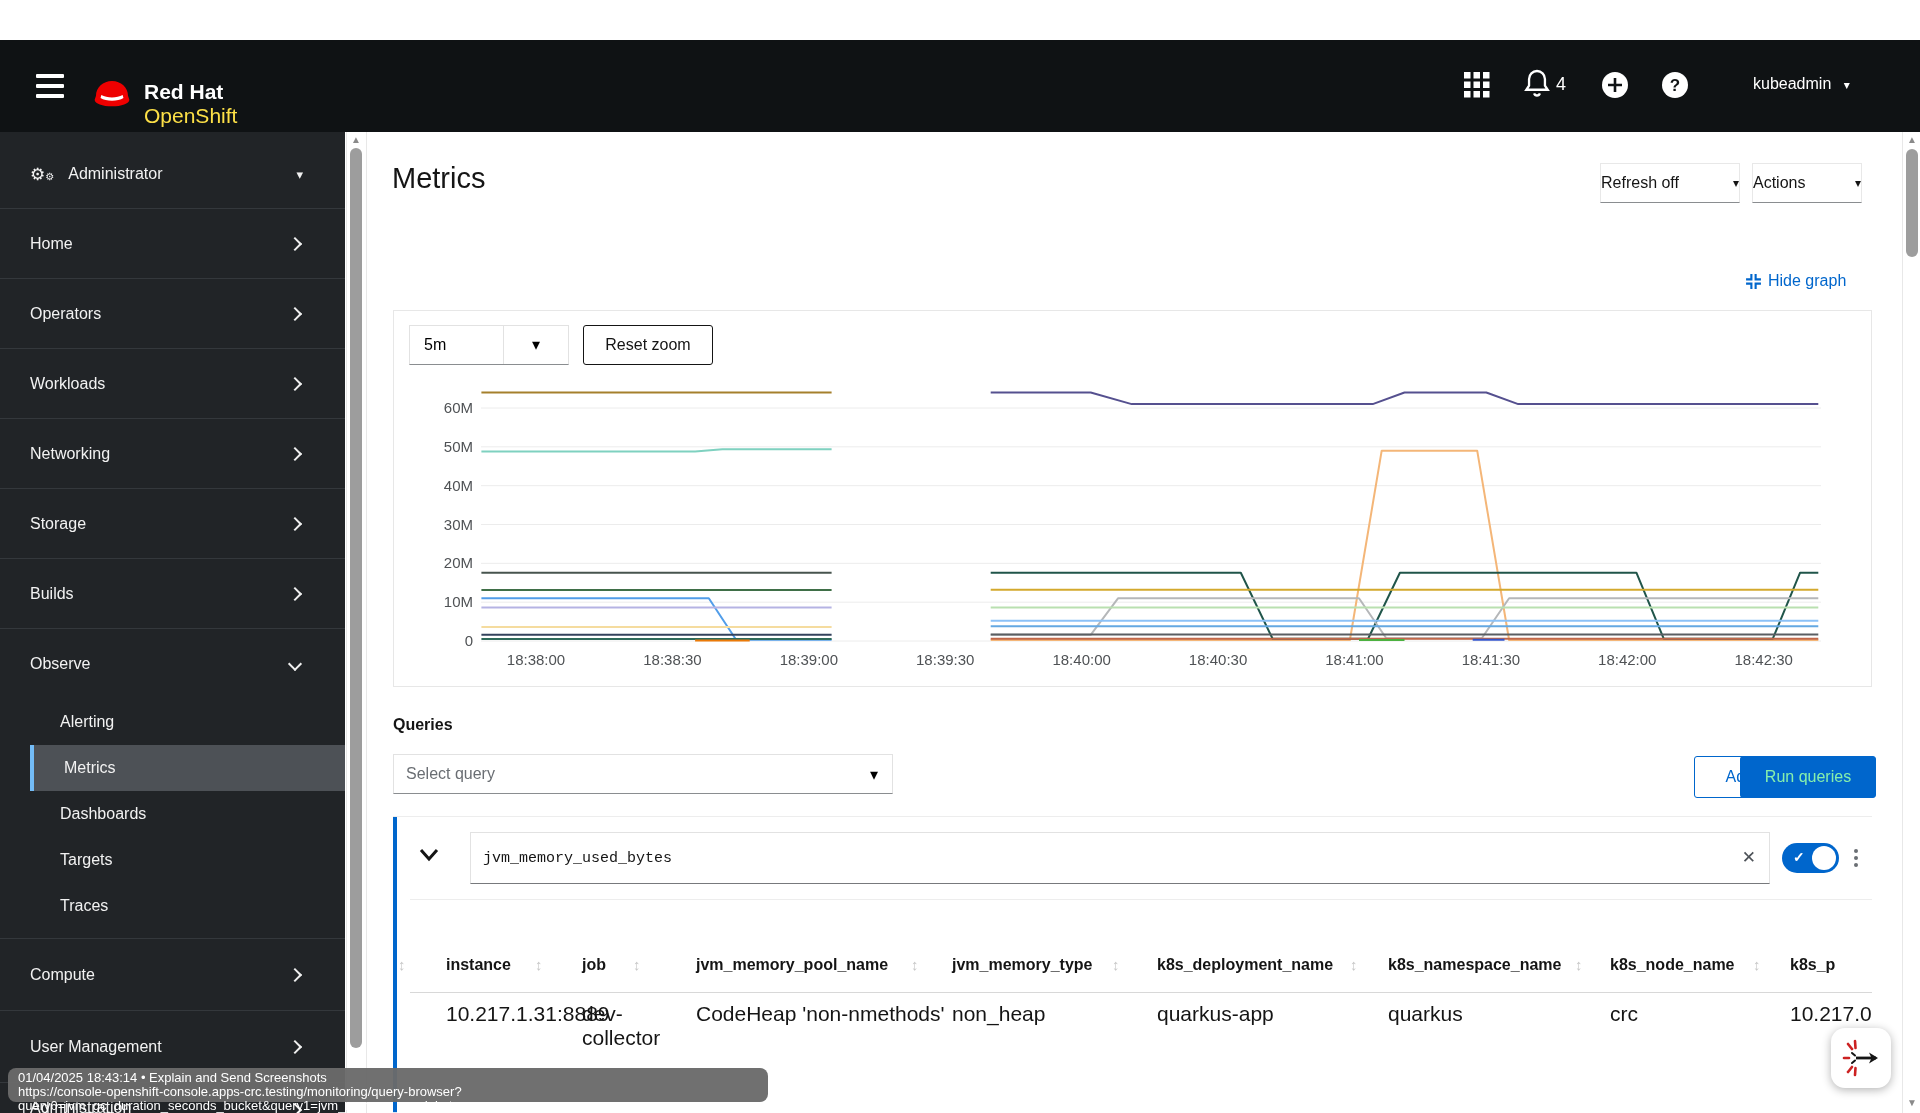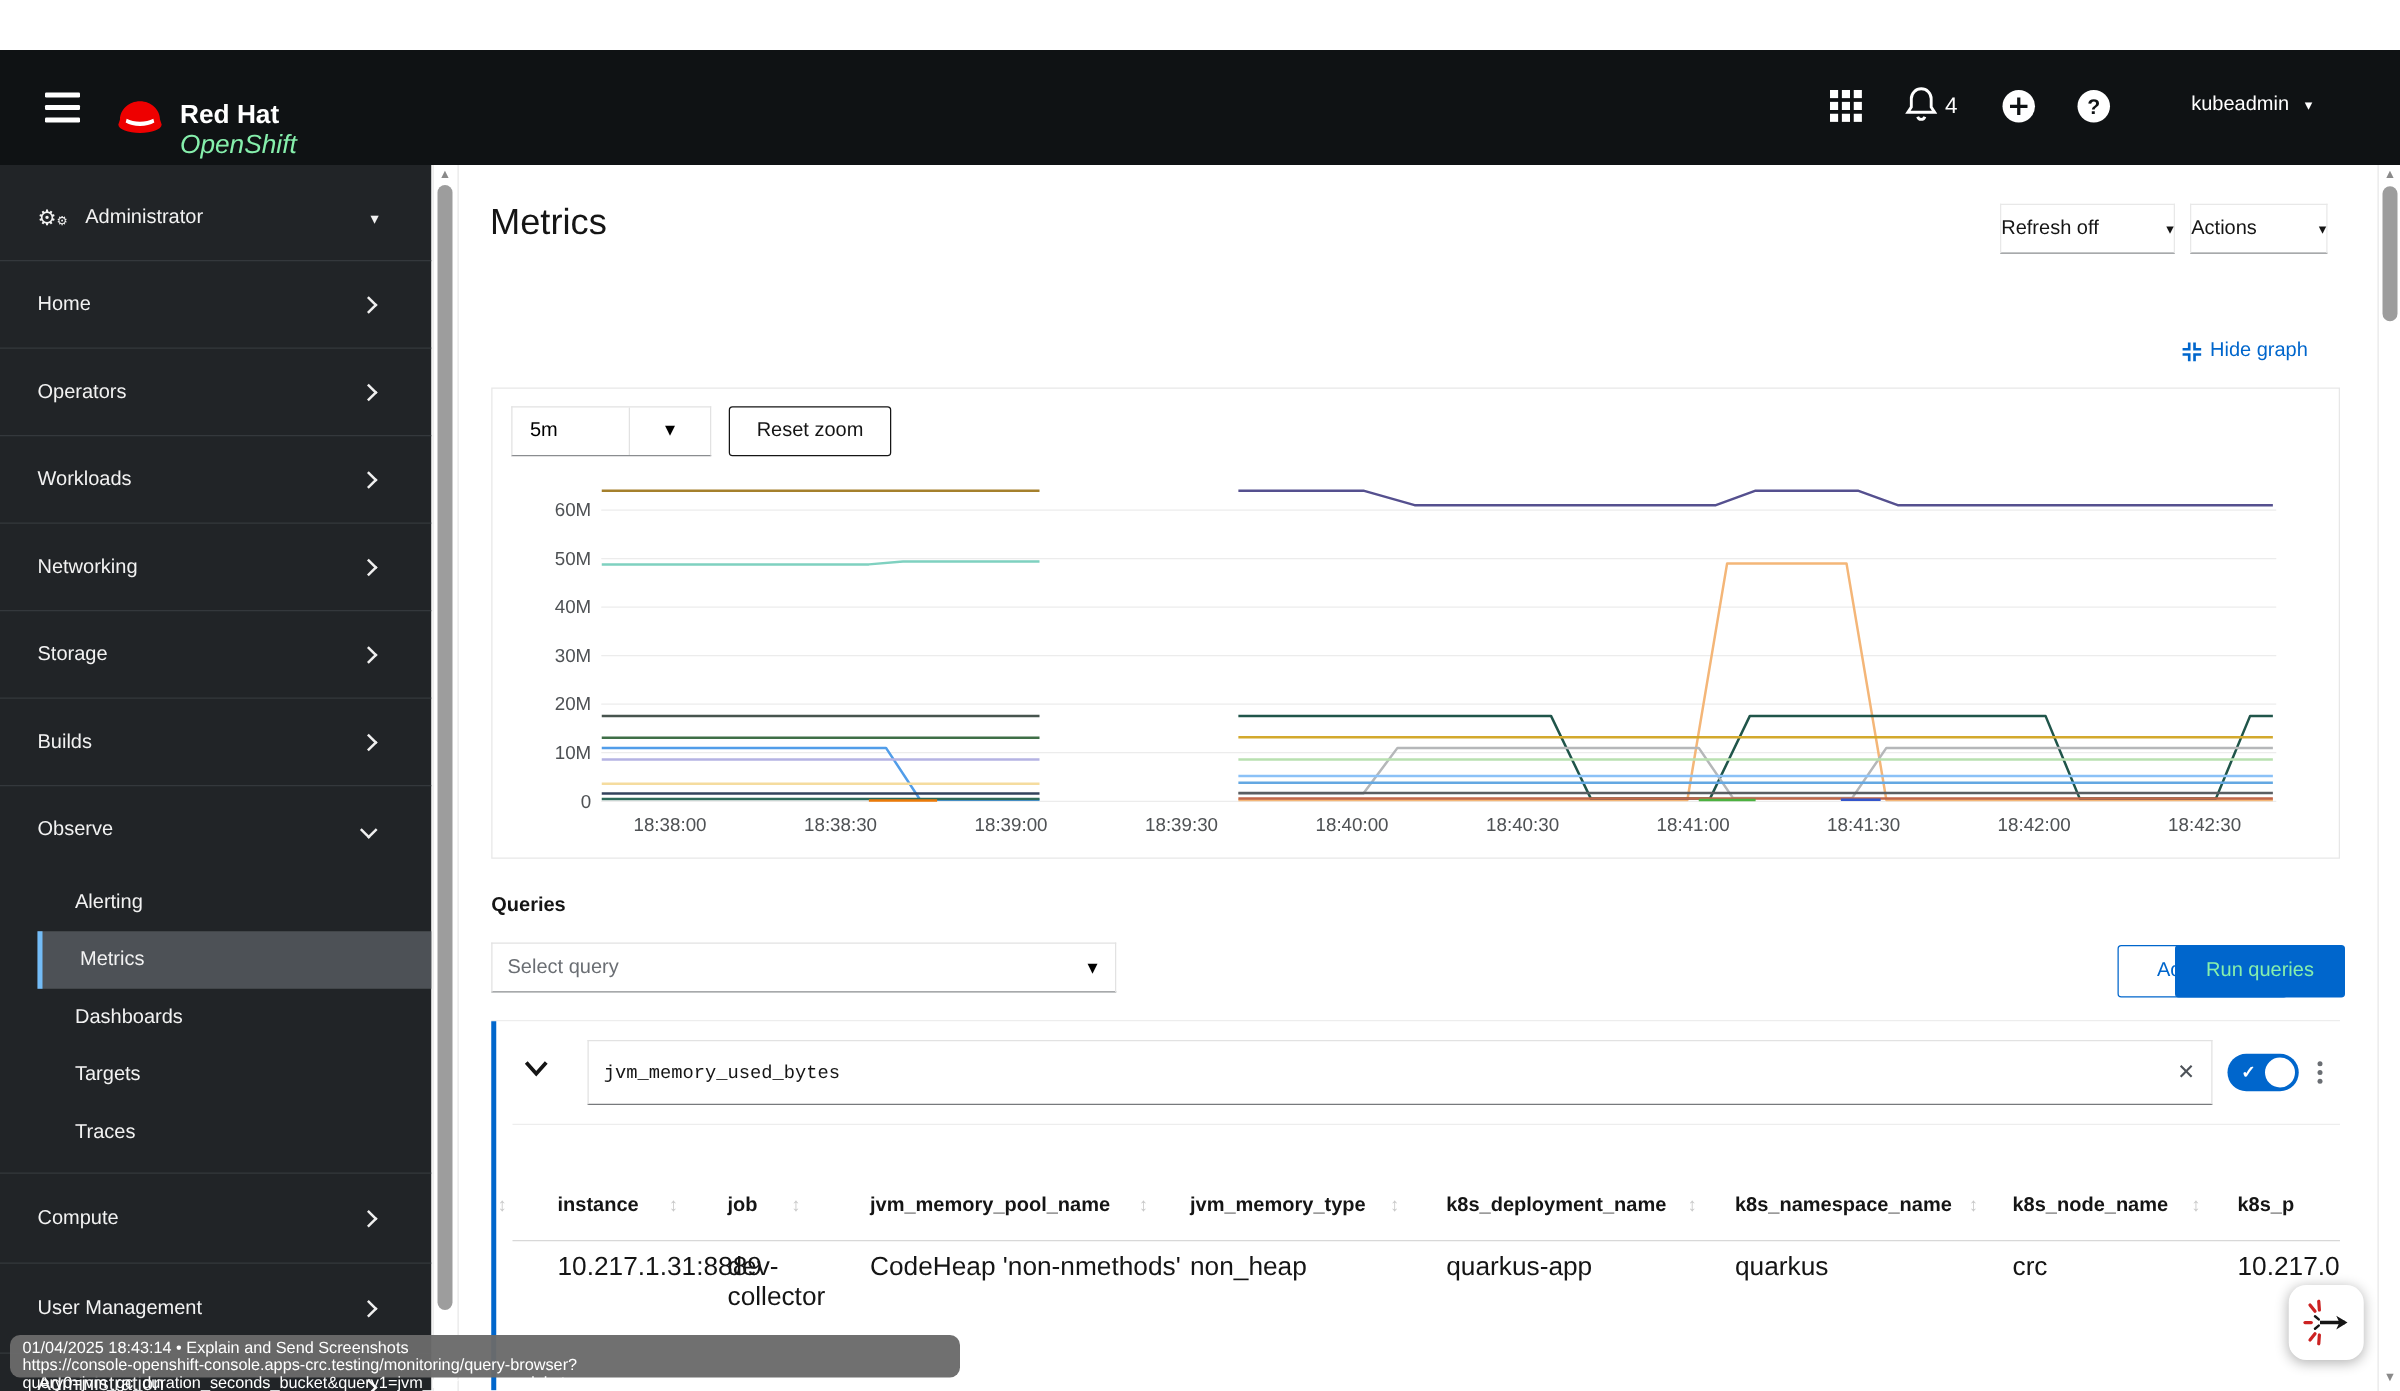--- a/index.html
+++ b/index.html
@@ -3,21 +3,21 @@
 <meta charset="utf-8">
 <style>
   html,body{margin:0;padding:0;background:#fff;font-family:"Liberation Sans",sans-serif;}
   #screen{position:relative;width:1920px;height:1113px;overflow:hidden;background:#fff;}
   .abs{position:absolute;}
   
   .banner{left:0;top:0;width:1920px;height:40px;background:#950000;color:#fff;font-size:15px;line-height:40px;text-align:center;}
   .masthead{left:0;top:40px;width:1920px;height:92px;background:#0f1214;}
   .burger span{display:block;width:28px;height:4px;background:#fff;margin:6px 0;border-radius:1px;}
   .brand-top{color:#fff;font-weight:bold;font-size:21px;line-height:24px;}
-  .brand-bottom{color:#86efac;font-size:21px;line-height:24px;font-style:italic;}
+  .brand-bottom{color:#fde047;font-size:21px;line-height:24px;}
   .mast-user{color:#fff;font-size:16px;}
   .caret{display:inline-block;font-size:12px;}
   
   .sidebar{left:0;top:132px;width:345px;height:981px;background:#212427;}
   .nav-row{position:absolute;left:0;width:345px;color:#f2f2f2;font-size:16px;display:flex;align-items:center;box-sizing:border-box;padding-left:30px;cursor:pointer;}
   .nav-sep{border-top:1px solid #34383c;}
   .nav-sub{padding-left:60px;font-size:16px;}
   .chev{display:inline-block;width:8px;height:8px;border-right:2px solid #f0f0f0;border-bottom:2px solid #f0f0f0;}
   .chev-r{transform:rotate(-45deg);}
   .chev-d{transform:rotate(45deg);}

